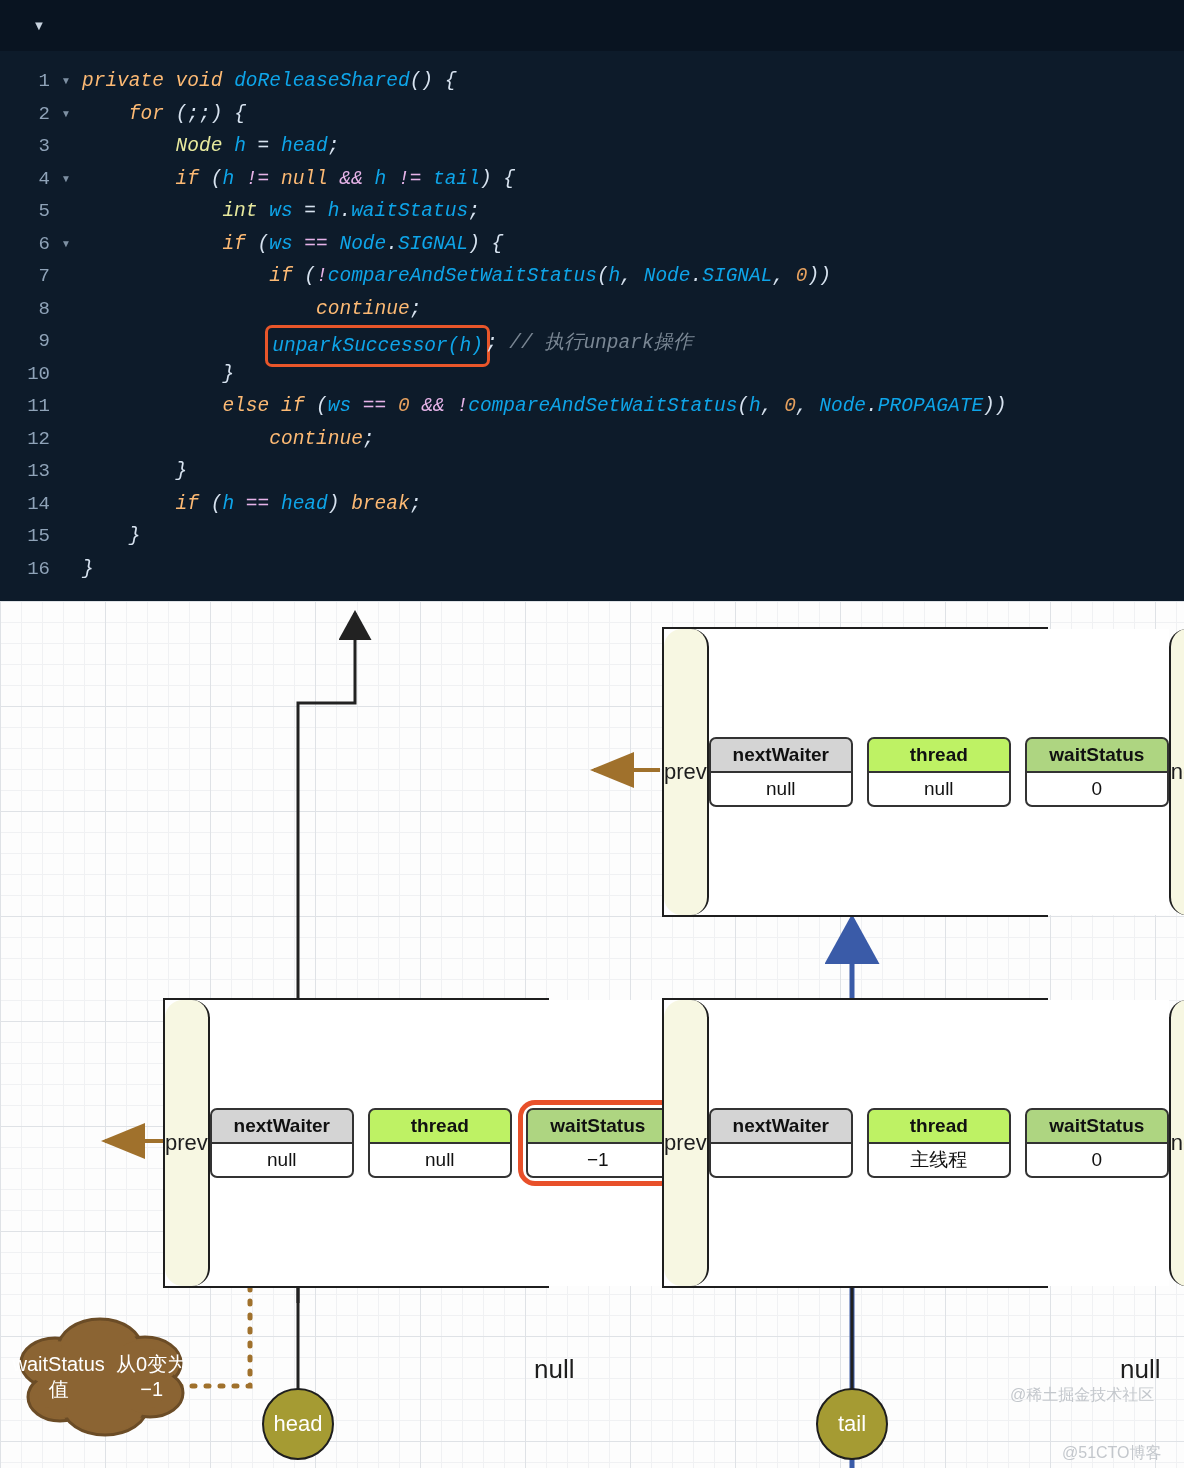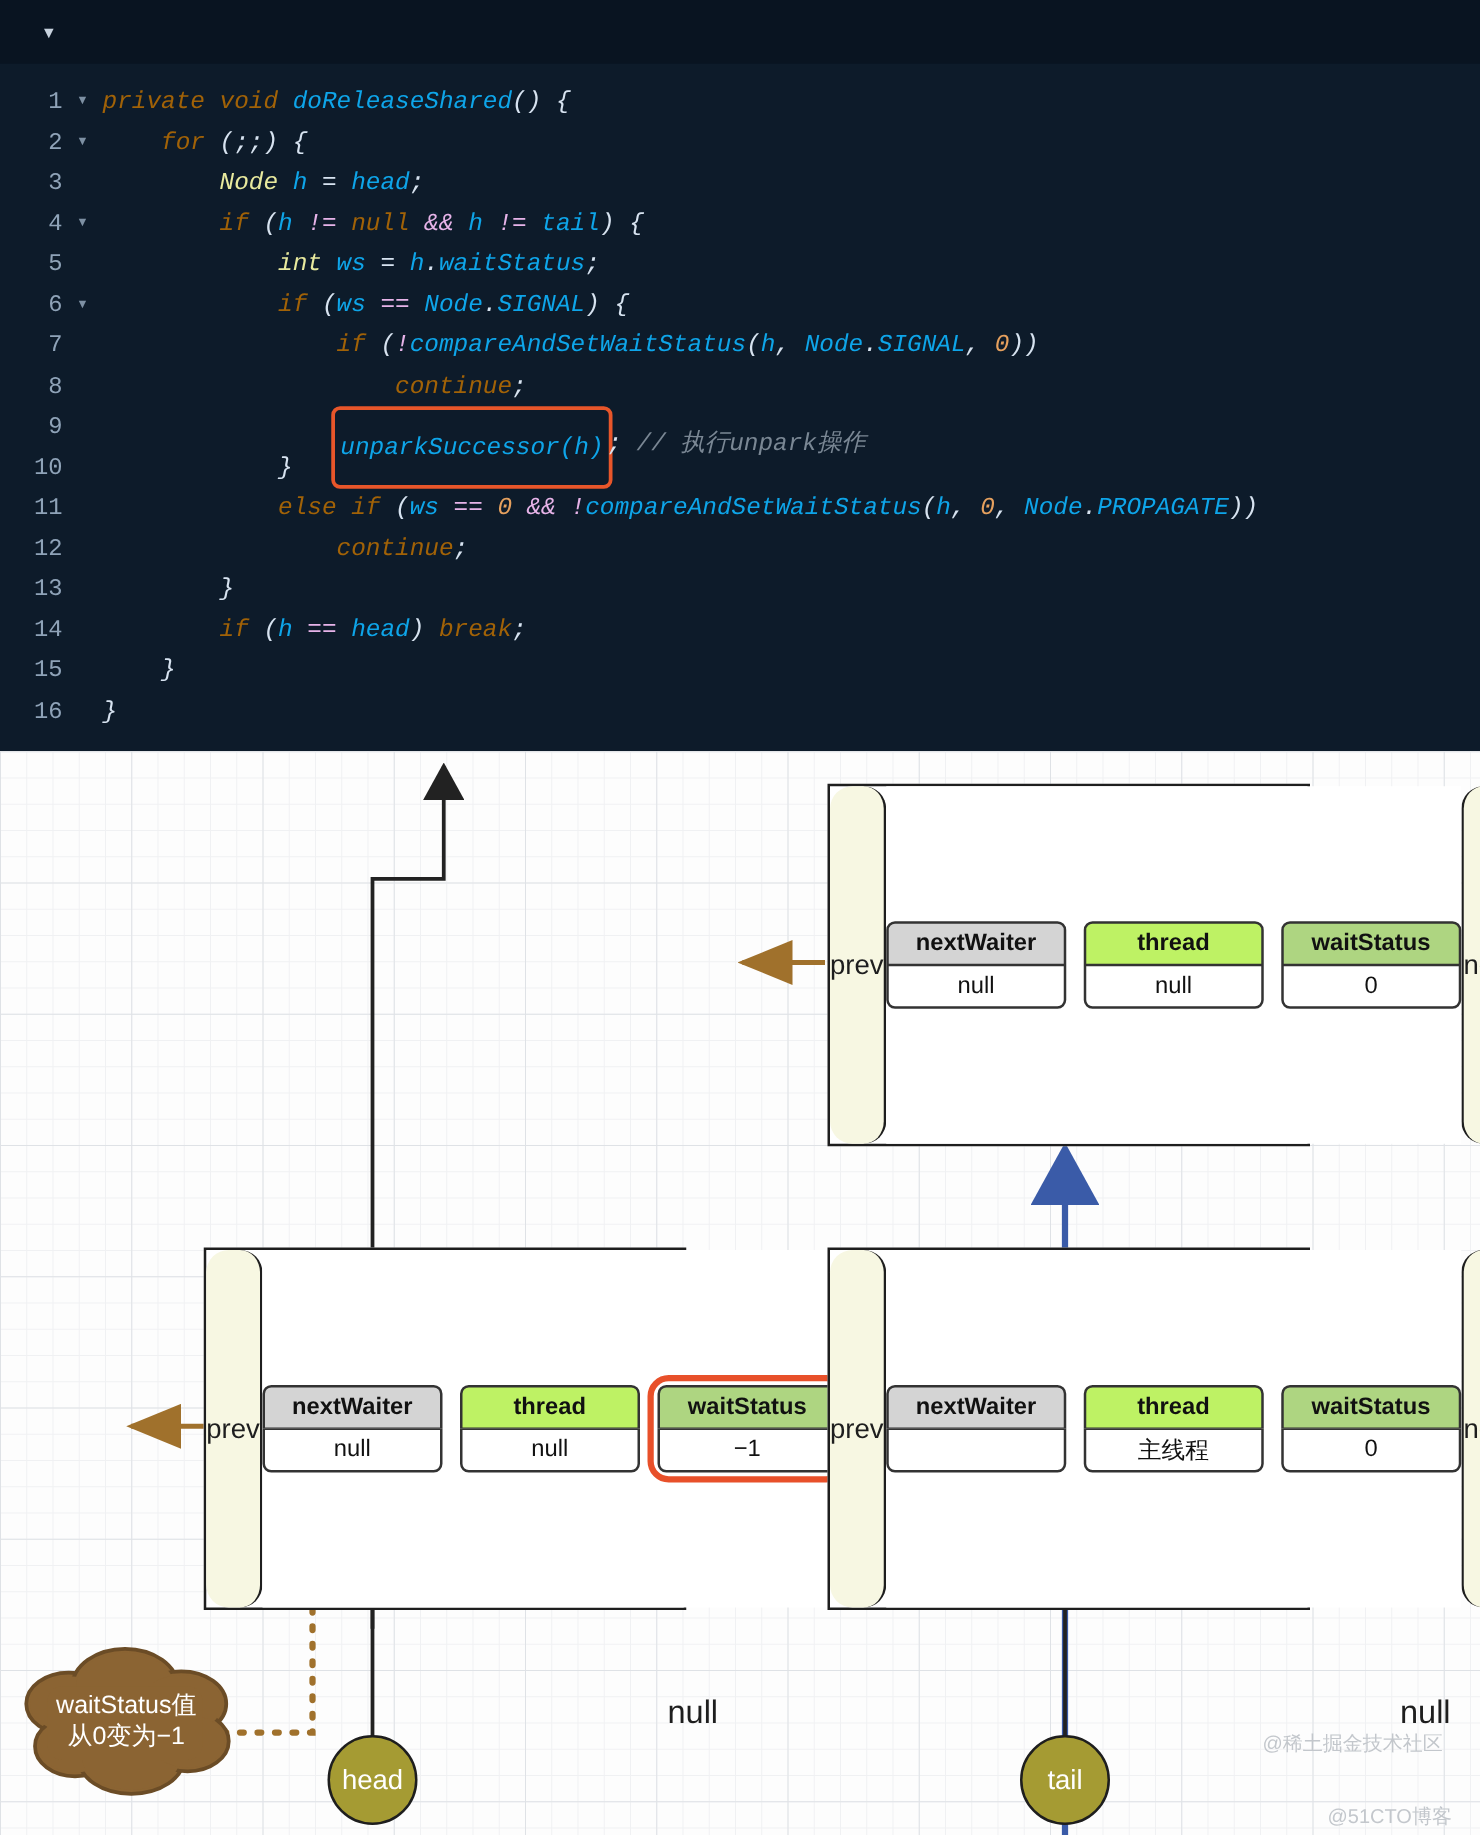--- a/index.html
+++ b/index.html
@@ -38,31 +38,31 @@
     font-family:"Liberation Mono", monospace;
   }
   .fold {
     width:32px; flex:none; text-align:center; color:#7d90a3; font-size:10px;
   }
   .ctext {
     font-family:"Liberation Mono", monospace;
     font-size:19.5px; font-style:italic; white-space:pre;
     color:#d7e3f0;
   }
-  .kw   { color:#a16207; }          
+  .kw   { color:#fdba74; }          
   .typ  { color:#e8ea9e; }          
   .idn  { color:#0ea5e9; }          
   .pl   { color:#d7e3f0; }          
   .num  { color:#e5a05e; }          
   .op   { color:#e6b3e8; }          
   .cmt  { color:#7a8794; font-style:italic; }
   .hl-box {
     display:inline-block;
     border:3px solid #e8562a; border-radius:7px;
-    padding:16px 4px; margin:0 -4px;
+    padding:4px 4px; margin:0 -4px;
     line-height:28px; vertical-align:-3px;font-family:Liberation Mono, monospace;
   }
 
   
   #diagram {
     position:absolute; left:0; top:601px; width:1184px; height:867px;
     background-color:#fdfdfd;
     background-image:
       linear-gradient(to right, #dfe2e6 1px, transparent 1px),
       linear-gradient(to bottom, #dfe2e6 1px, transparent 1px),
@@ -102,21 +102,21 @@
   .nulllabel { position:absolute; font-size:26px; color:#1e1e1e; }
 
   .circle {
     position:absolute; width:72px; height:72px; border-radius:50%;
     background:#a59b33; border:2.5px solid #1e1e1e;
     display:flex; align-items:center; justify-content:center;
     color:#fff; font-size:22px;
   }
   .cloud-text {
     position:absolute; left:0; top:0; width:186px; height:92px;
-    display:flex; flex-direction:column; align-items:center; justify-content:center;
+    display:flex; flex-direction:row; align-items:center; justify-content:center;
     color:#fff; font-size:20px; line-height:1.25; text-align:center; z-index:2;
   }
 
   .watermark { position:absolute; color:#c3c7cc; }
 </style>
 </head>
 <body>
 
 <div id="code-panel">
 

